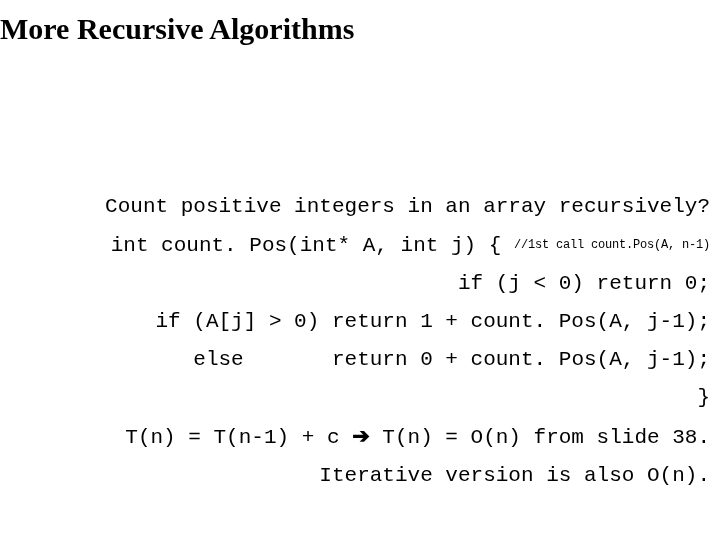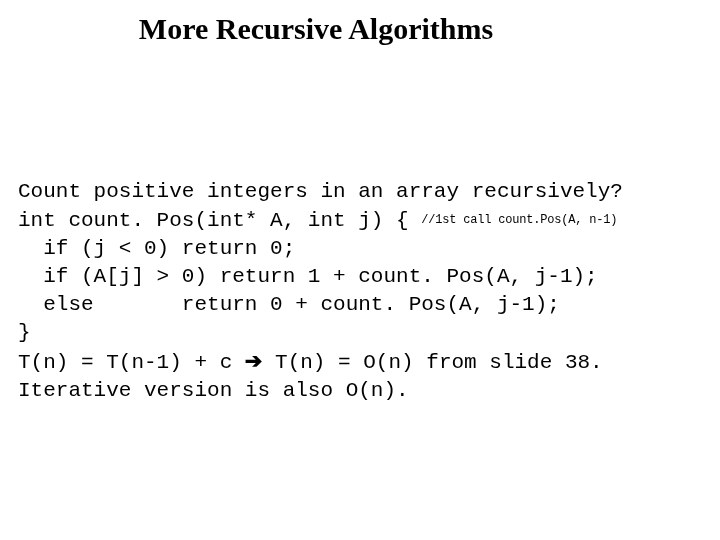--- a/index.html
+++ b/index.html
@@ -14,36 +14,36 @@
     width: 720px;
     height: 540px;
     position: relative;
     box-sizing: border-box;
   }
   .title {
     position: absolute;
     top: 12px;
     left: 0;
     width: 632px;
-    text-align: center;
     font-family: "Times New Roman", Times, serif;
     font-weight: bold;
     font-size: 30px;
     color: #000;
   }
   .body {
     position: absolute;
     top: 150px;
     left: 18px;
     right: 10px;
     white-space: pre;
     font-family: "Courier New", Courier, monospace;
     font-size: 21px;
-    line-height: 28px;
+    line-height: 38px;
     color: #000;
+    text-align: right;
   }
   .small {
     font-size: 12px;
     vertical-align: middle;
     letter-spacing: -0.2px;
   }
   .arrow {
     font-family: Arial, sans-serif;
     font-weight: bold;
     font-size: 21px;

